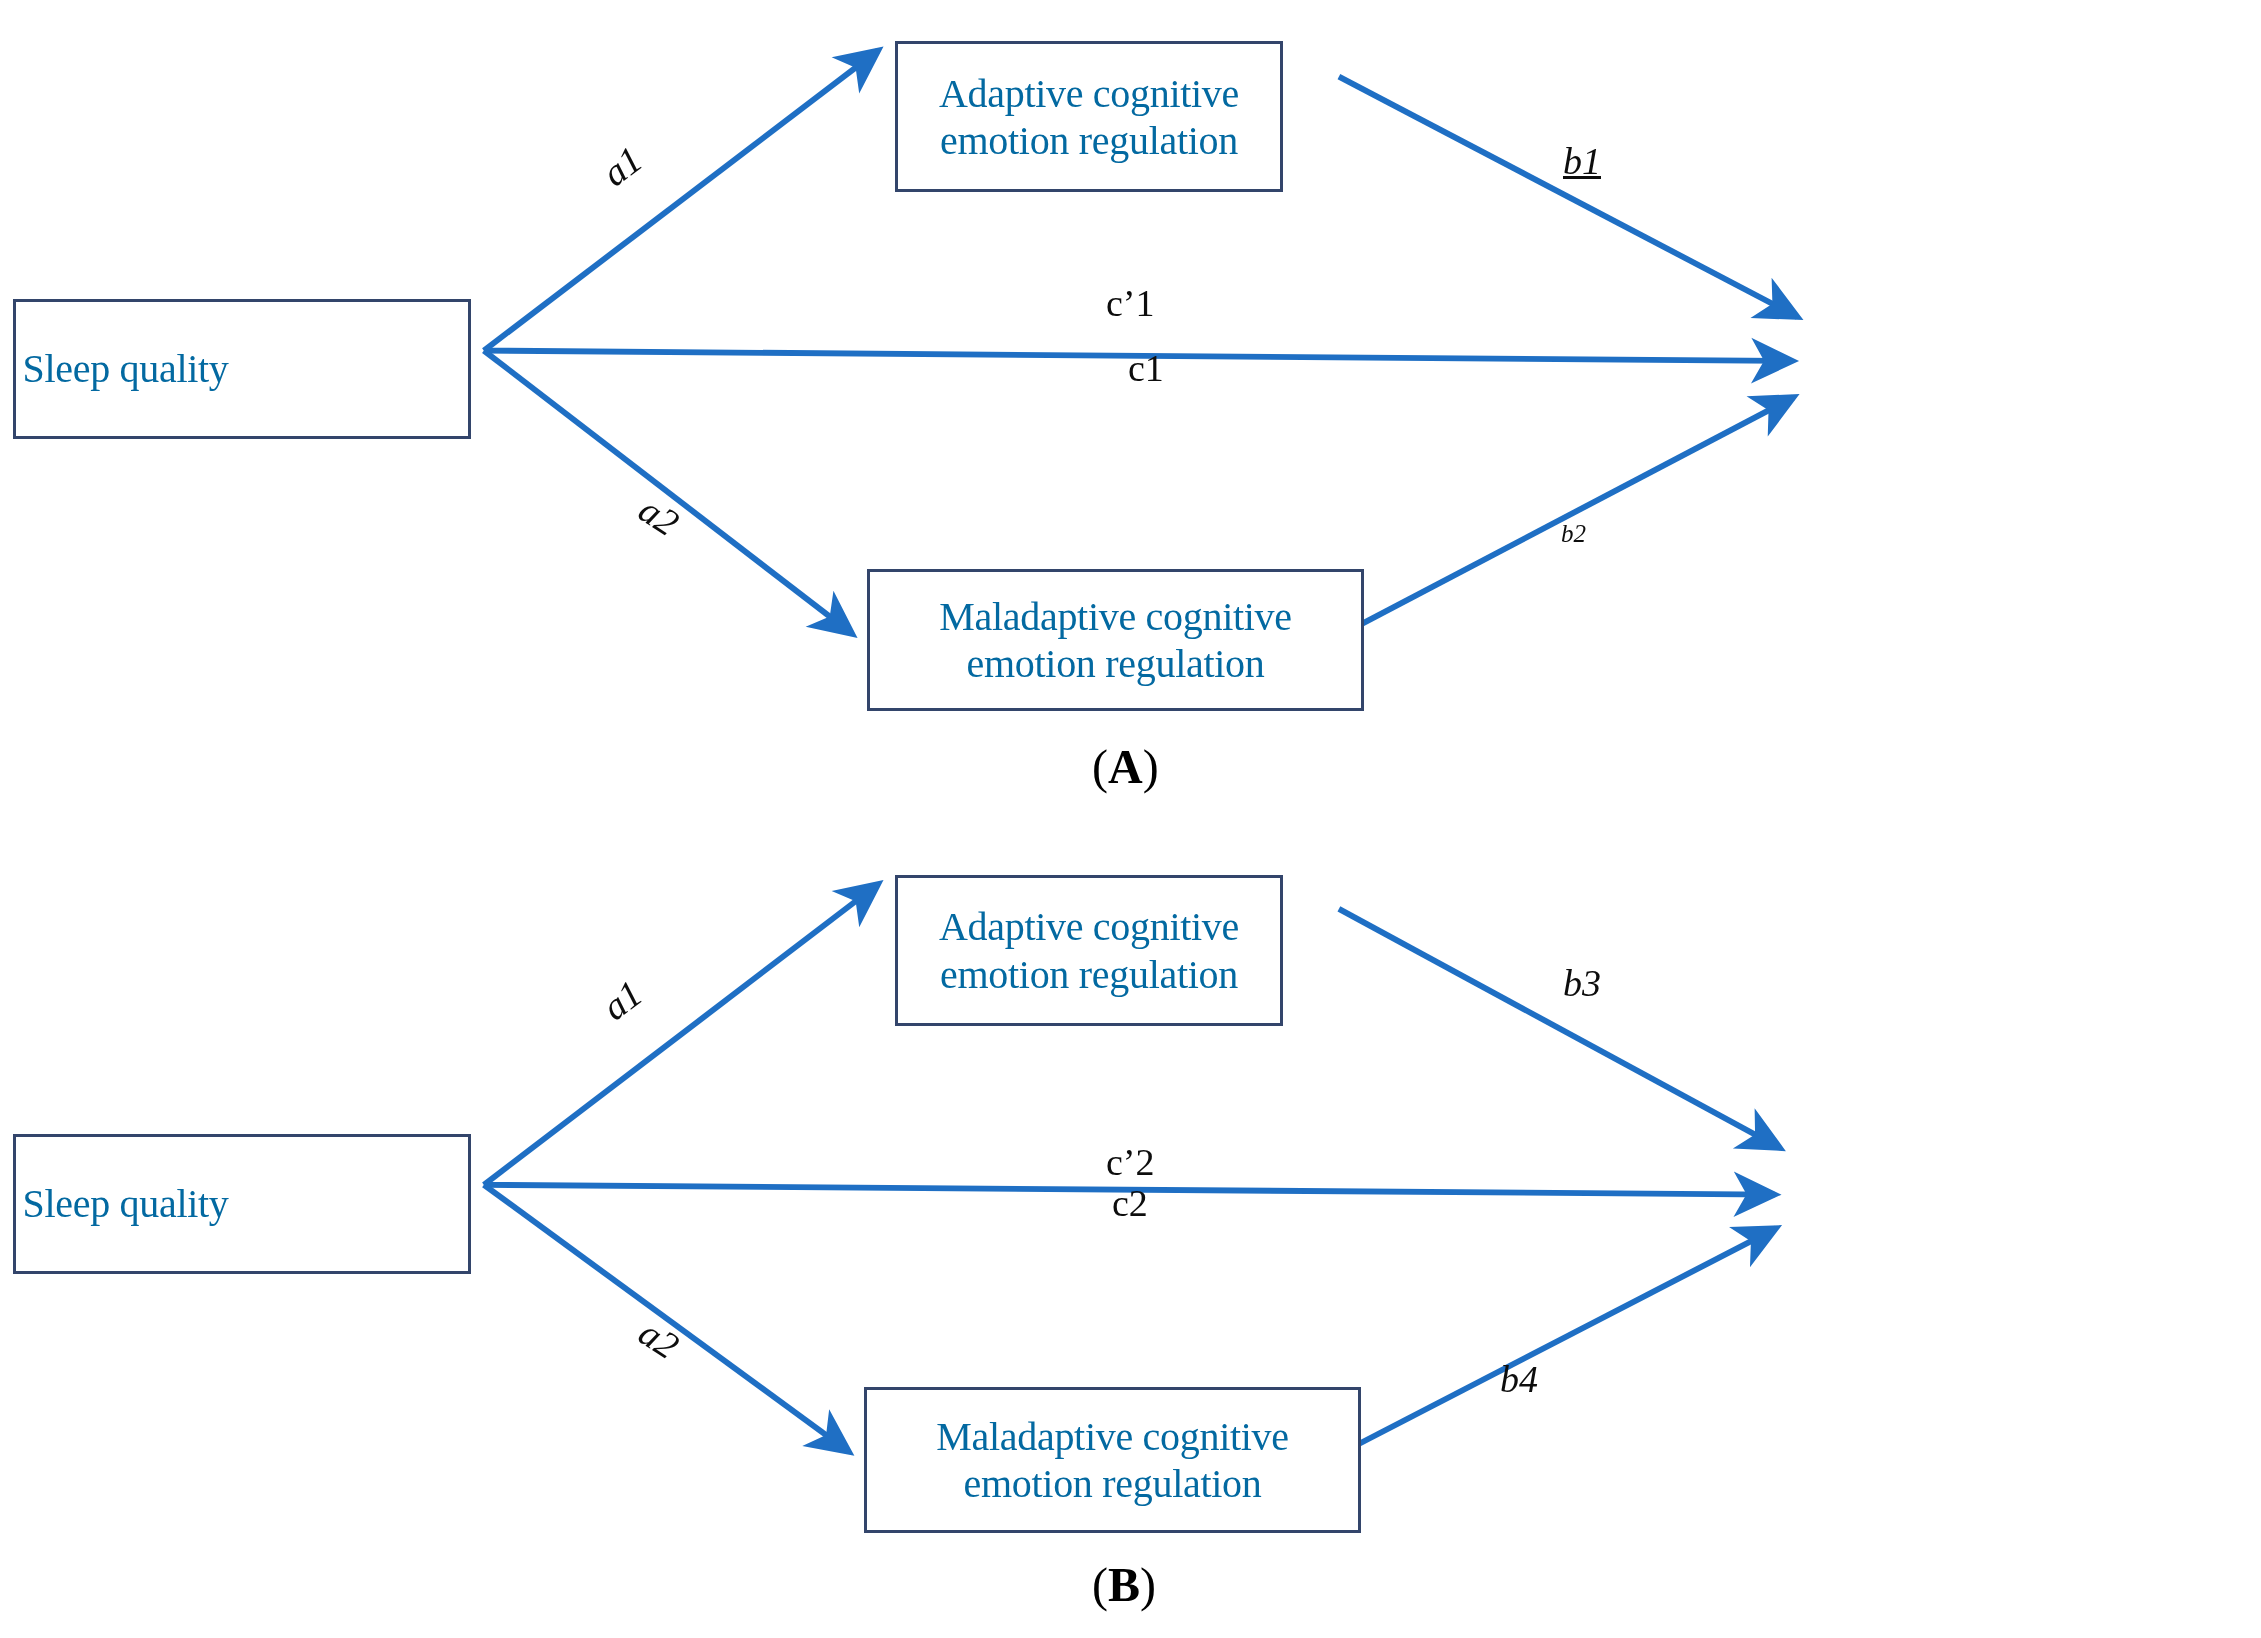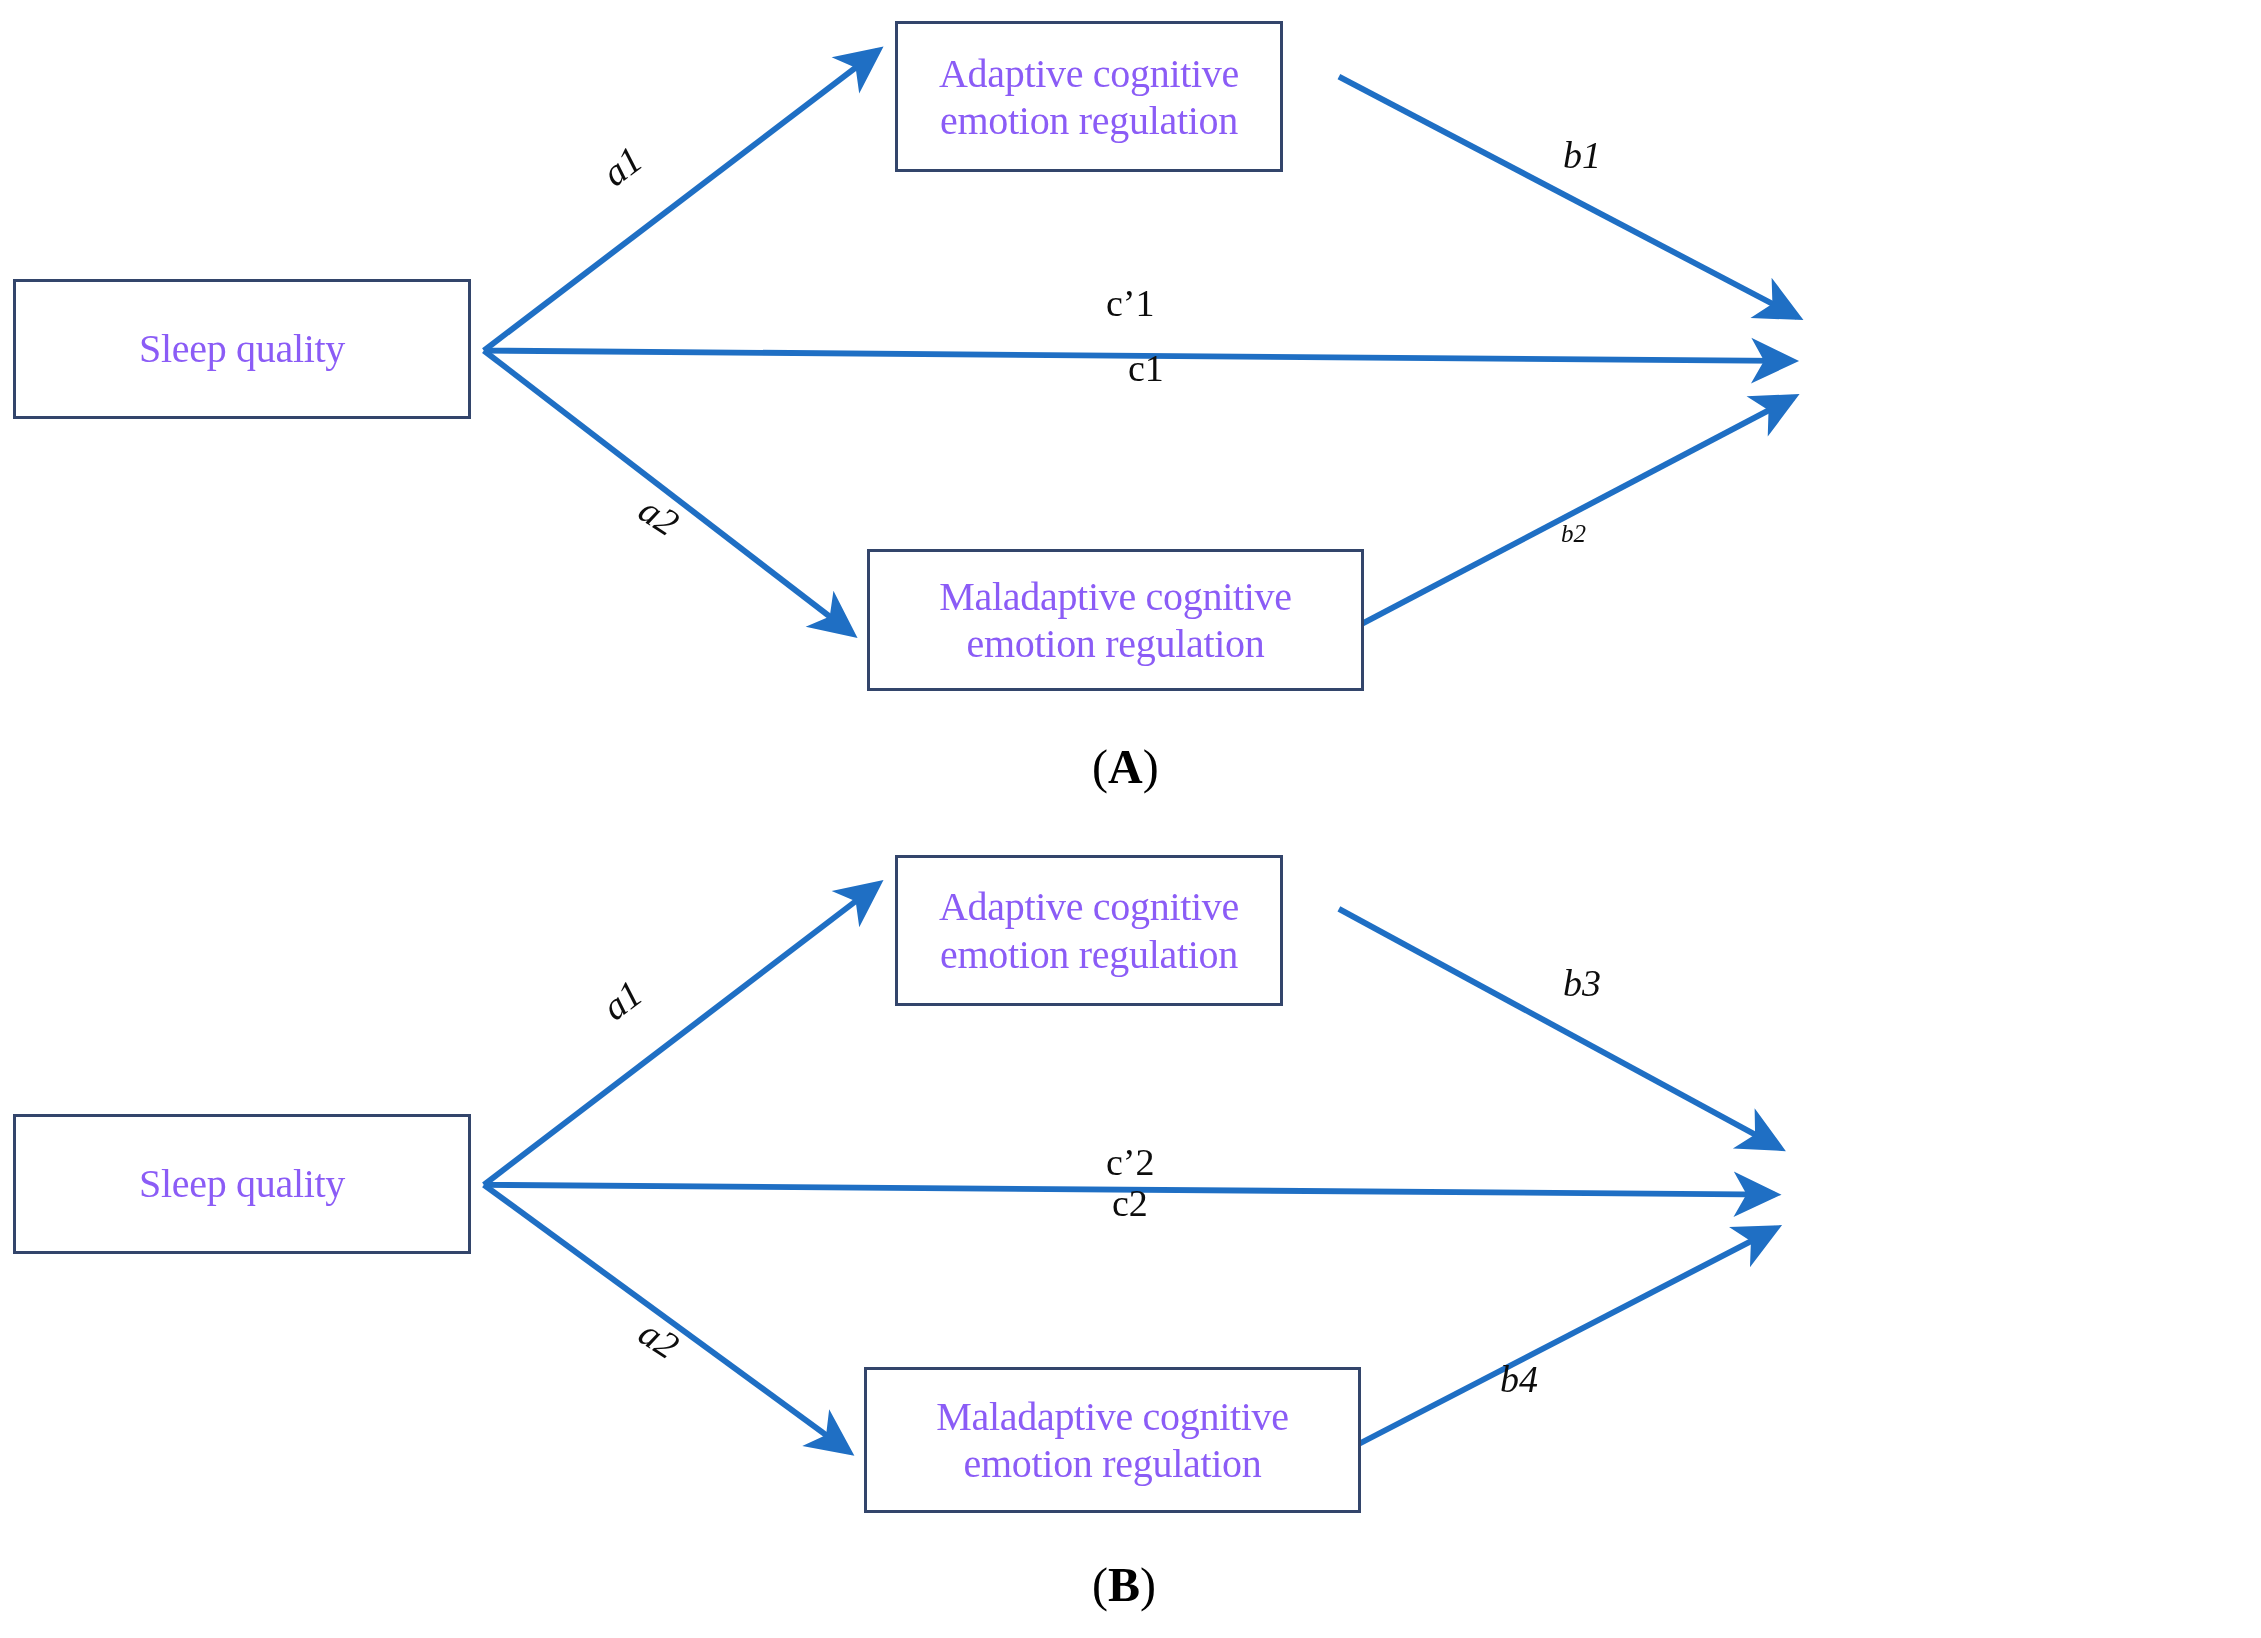--- a/index.html
+++ b/index.html
@@ -21,26 +21,26 @@
     width: 2261px;
     height: 1638px;
   }
   .node-box {
     position: absolute;
     box-sizing: border-box;
     border: 3.2px solid #33456b;
     background: #ffffff;
     display: flex;
     align-items: center;
-    justify-content: center;
     text-align: center;
-    color: #8b5cf6;
+    color: #0369a1;
     font-family: "Liberation Serif", "DejaVu Serif", serif;
     line-height: 1.18;
     letter-spacing: -0.3px;
+    margin-top: 20px;
   }
   .node-box .node-label { display: block; padding: 0 6.5px; }
 
   
   #boxA-sleep     { left: 13px;   top: 279px;  width: 458px; height: 140px; font-size: 40px; }
   #boxA-adaptive  { left: 895px; top: 21.4px;   width: 388px; height: 151px; font-size: 40px; }
   #boxA-maladapt  { left: 867px; top: 549px;  width: 497px; height: 142px; font-size: 40px; }
   #boxA-outcome   { left: 1802px; top: 282px;  width: 420px; height: 144px; font-size: 40px; }
 
   
@@ -111,21 +111,21 @@
 
   <div class="node-box" id="boxA-maladapt">
     <span class="node-label">Maladaptive cognitive emotion regulation</span>
   </div>
 
 
   <span class="path-label lbl-italic" style="left:603px; top:144px; font-size:38px; transform:rotate(-37deg);">a1</span>
 
   <span class="path-label lbl-italic" style="left:640px; top:494px; font-size:38px; transform:rotate(33deg);">a2</span>
 
-  <span class="path-label lbl-italic" style="left:1563px; top:133px; font-size:38px; transform:rotate(0deg);">b1</span>
+  <span class="path-label lbl-italic" style="left:1563px; top:139px; font-size:38px; transform:rotate(0deg);text-decoration:underline;">b1</span>
 
   <span class="path-label lbl-italic" style="left:1561px; top:520px; font-size:25px; transform:rotate(0deg);">b2</span>
 
   <span class="path-label lbl-upright" style="left:1106px; top:281px; font-size:38px;">c’1</span>
 
   <span class="path-label lbl-upright" style="left:1112px; top:346px; font-size:38px;margin-left:16px;">c1</span>
 
   <div class="panel-caption" style="left:1092px; top:739px;">
     <span>(</span><b>A</b><span>)</span>
   </div>

